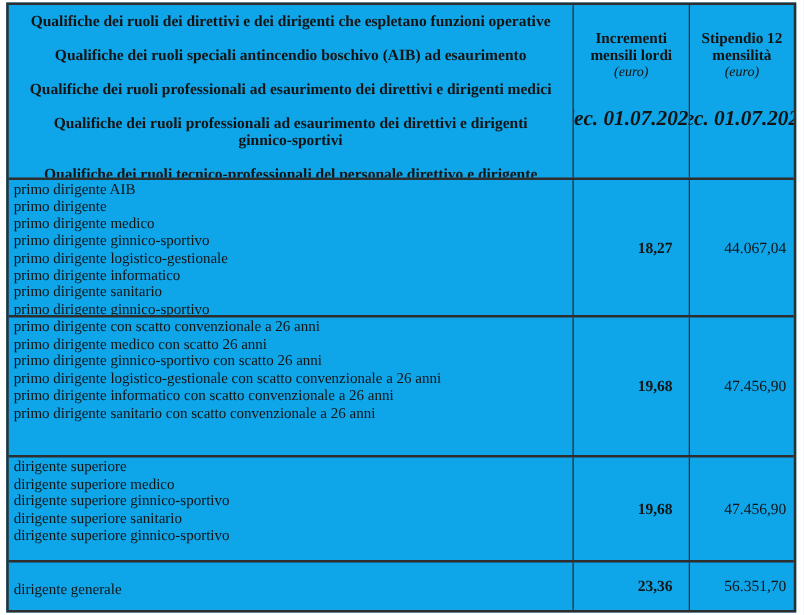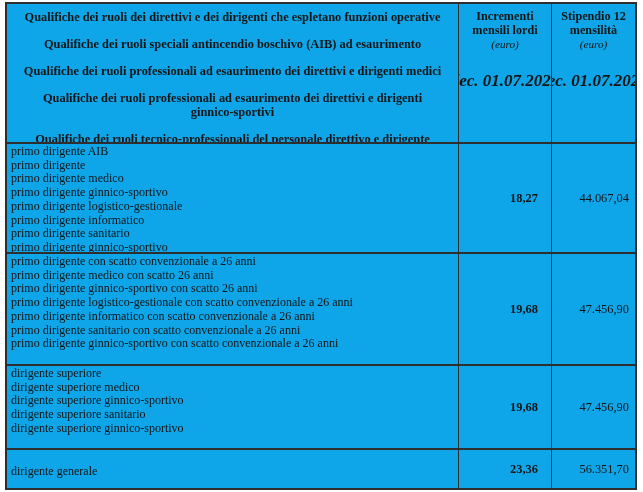--- a/index.html
+++ b/index.html
@@ -45,21 +45,21 @@
     text-align: center;
     font-weight: bold;
     font-size: 12.4px;
     line-height: 14px;
     padding: 6px 14px 0 14px;
   }
   .hdr-left p { margin: 0 0 13px 0; }
   .hdr-col {
     text-align: center;
     font-size: 12.2px;
-    padding-top: 6px;
+    padding-top: 20px;
     display: flex;
     flex-direction: column;
     align-items: center;
   }
   .hdr-title {
     font-weight: bold;
     line-height: 13.5px;
     padding: 0 6px;
   }
   .hdr-unit {
@@ -134,21 +134,20 @@
   </div>
 
   <div class="row">
     <div class="cell labels">
       <div>primo dirigente con scatto convenzionale a 26 anni</div>
       <div>primo dirigente medico con scatto 26 anni</div>
       <div>primo dirigente ginnico-sportivo con scatto 26 anni</div>
       <div>primo dirigente logistico-gestionale con scatto convenzionale a 26 anni</div>
       <div>primo dirigente informatico con scatto convenzionale a 26 anni</div>
       <div>primo dirigente sanitario con scatto convenzionale a 26 anni</div>
-      <div>primo dirigente ginnico-sportivo con scatto convenzionale a 26 anni</div>
     </div>
     <div class="cell val incr">19,68</div>
     <div class="cell val stip">47.456,90</div>
   </div>
 
   <div class="row">
     <div class="cell labels">
       <div>dirigente superiore</div>
       <div>dirigente superiore medico</div>
       <div>dirigente superiore ginnico-sportivo</div>

